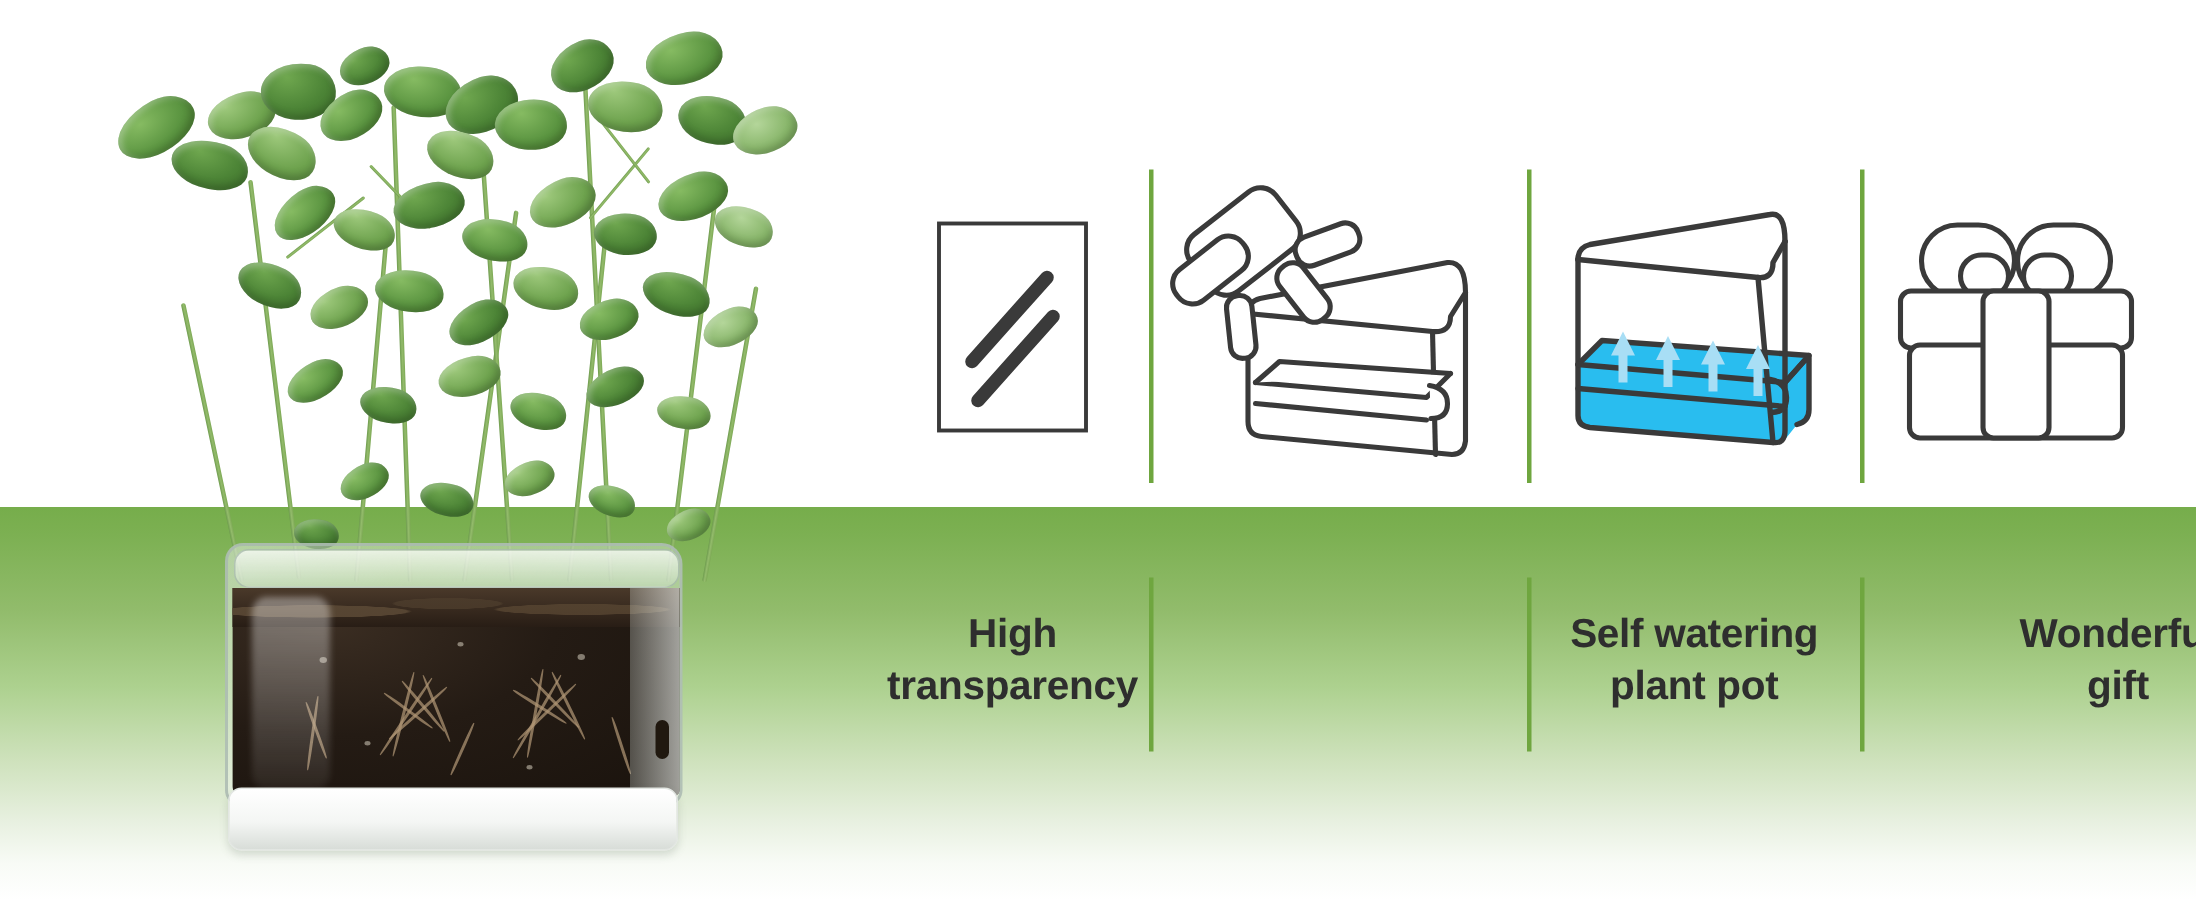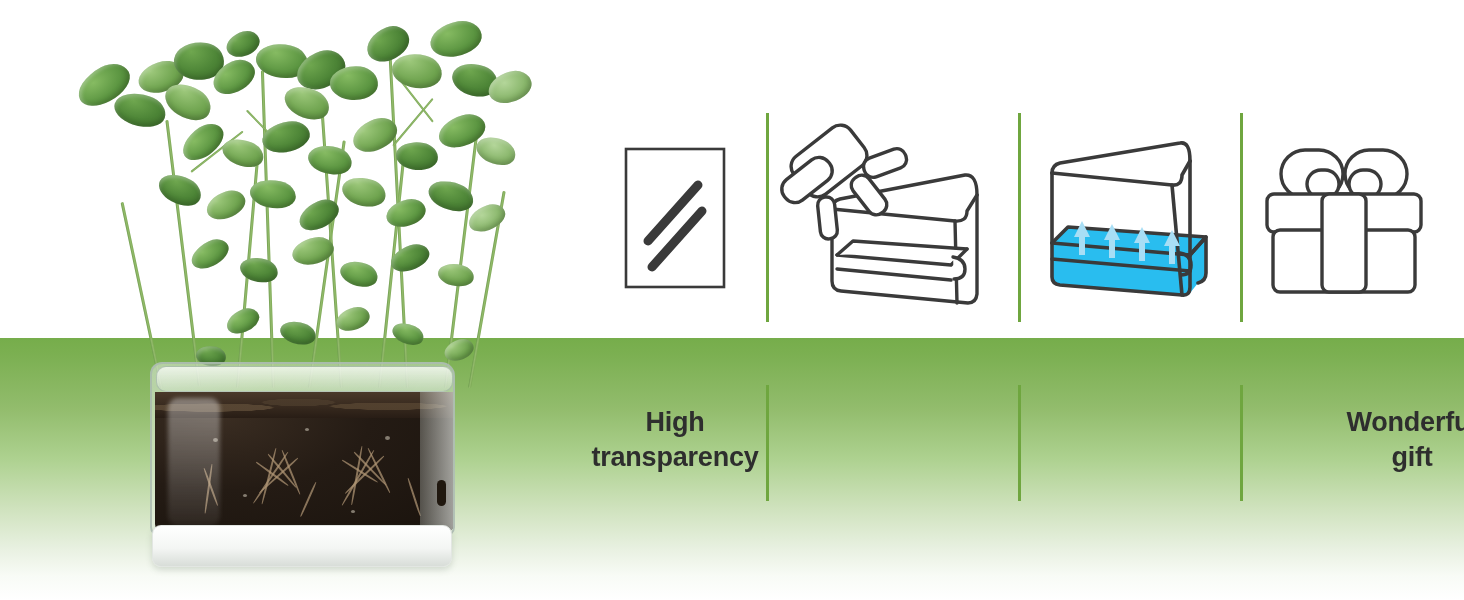--- a/index.html
+++ b/index.html
@@ -362,19 +362,23 @@
 
           <rect x="63" y="58" width="44" height="98" rx="7"></rect>
         </g>
       </svg>
     </div>
 
     <div class="label-cell" style="left:585px;width:180px;">
       <div class="feature-label">High
 transparency</div>
     </div>
+    <div class="label-cell" style="left:1022px;width:215px;">
+      <div class="feature-label">Self watering
+plant pot</div>
+    </div>
     <div class="label-cell" style="left:1312px;width:200px;">
       <div class="feature-label">Wonderful
 gift</div>
     </div>
 
   </div>
 </div>
 
 </body></html>

